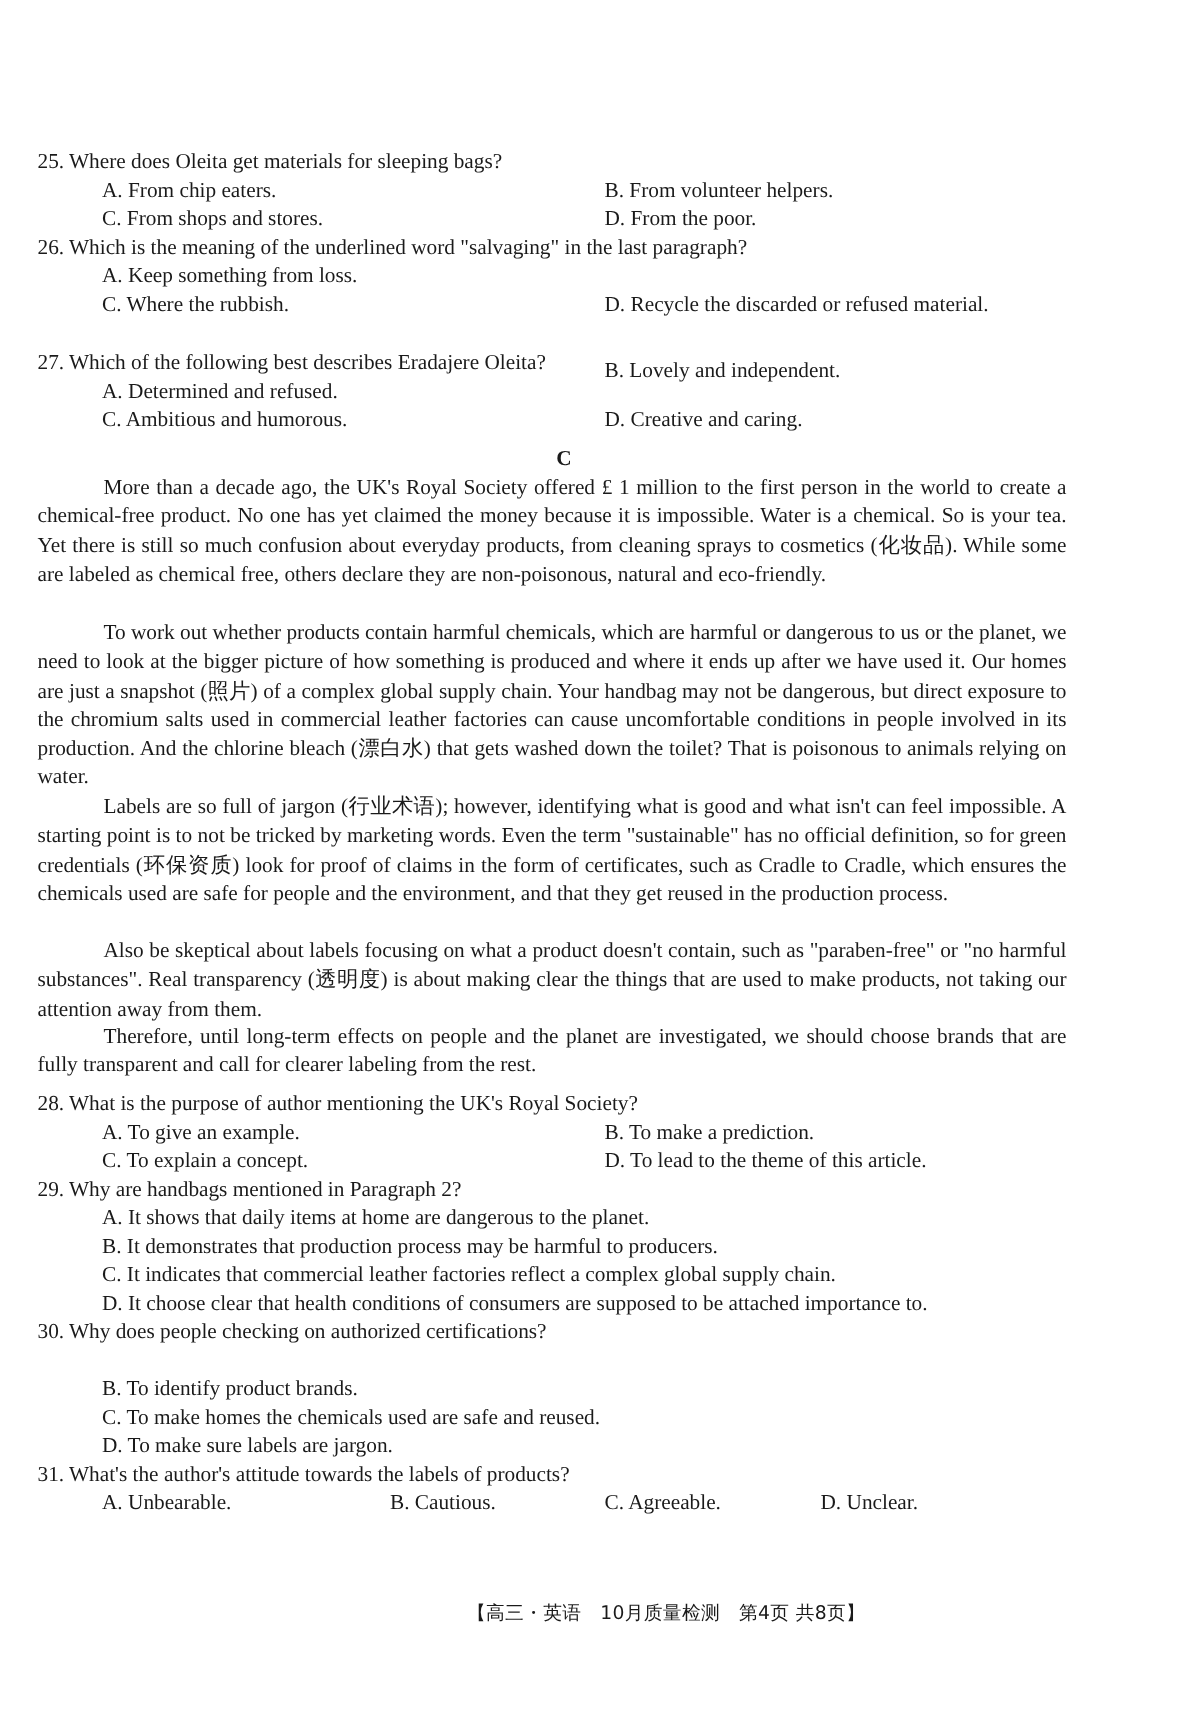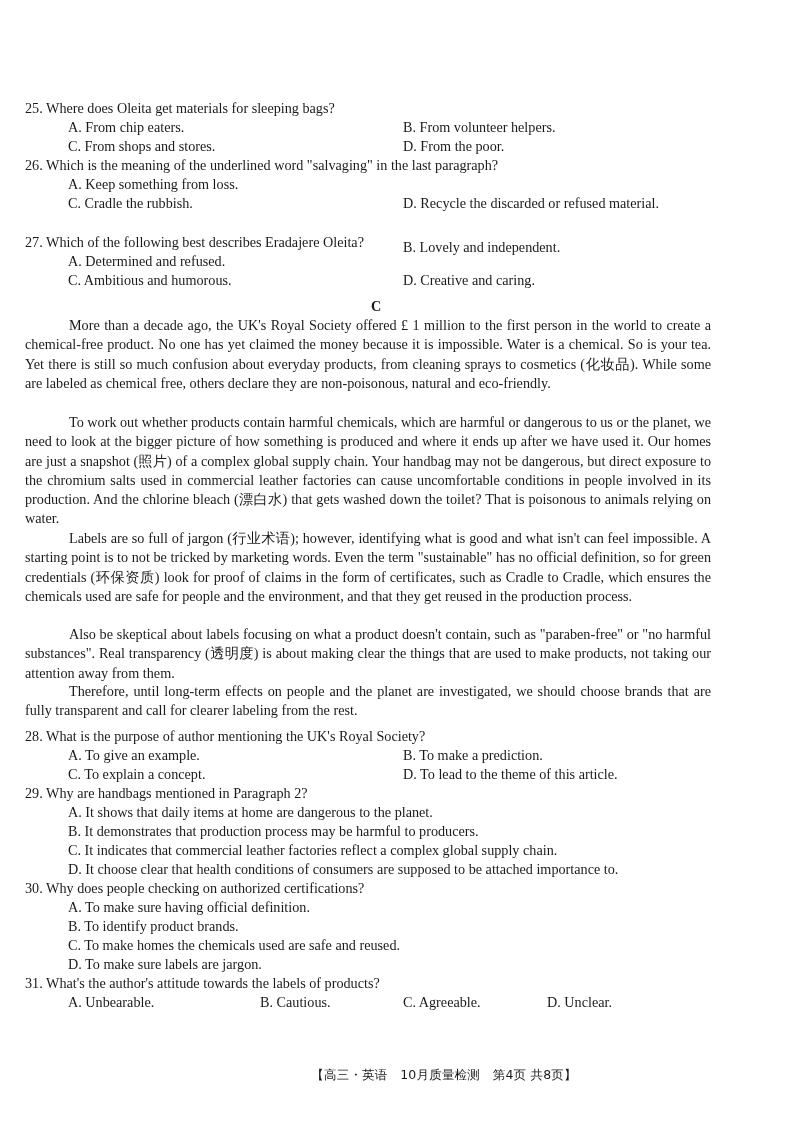--- a/index.html
+++ b/index.html
@@ -38,21 +38,21 @@
 <div class="page">
 
   <div class="q" style="top:99px">25. Where does Oleita get materials for sleeping bags?</div>
   <div class="opt col-a" style="top:118px">A. From chip eaters.</div>
   <div class="opt col-b" style="top:118px">B. From volunteer helpers.</div>
   <div class="opt col-a" style="top:137px">C. From shops and stores.</div>
   <div class="opt col-b" style="top:137px">D. From the poor.</div>
 
   <div class="q" style="top:156px">26. Which is the meaning of the underlined word "salvaging" in the last paragraph?</div>
   <div class="opt col-a" style="top:175px">A. Keep something from loss.</div>
-  <div class="opt col-a" style="top:194px">C. Cradle the rubbish.</div>
+  <div class="opt col-a" style="top:194px">C. Where the rubbish.</div>
   <div class="opt col-b" style="top:194px">D. Recycle  the discarded or refused material.</div>
 
   <div class="q" style="top:233px">27. Which of the following best describes Eradajere Oleita?</div>
   <div class="opt col-a" style="top:252px">A. Determined and refused.</div>
   <div class="opt col-b" style="top:238px">B. Lovely and independent.</div>
   <div class="opt col-a" style="top:271px">C. Ambitious and humorous.</div>
   <div class="opt col-b" style="top:271px">D. Creative and caring.</div>
 
   <div class="section-letter">C</div>
 
@@ -68,21 +68,20 @@
   <div class="opt col-a" style="top:765px">C. To explain a concept.</div>
   <div class="opt col-b" style="top:765px">D. To lead to the theme of this article.</div>
 
   <div class="q" style="top:784px">29. Why are handbags mentioned in Paragraph 2?</div>
   <div class="opt col-a" style="top:803px">A. It shows that daily items at home are dangerous to the planet.</div>
   <div class="opt col-a" style="top:822px">B. It demonstrates that  production process may be harmful to producers.</div>
   <div class="opt col-a" style="top:841px">C. It indicates that commercial leather factories reflect a complex global supply chain.</div>
   <div class="opt col-a" style="top:860px">D. It choose clear that health conditions of consumers are supposed to be attached importance to.</div>
 
   <div class="q" style="top:879px">30. Why does people checking on authorized certifications?</div>
-  <div class="opt col-a" style="top:898px">A. To make sure having official definition.</div>
   <div class="opt col-a" style="top:917px">B. To identify product brands.</div>
   <div class="opt col-a" style="top:936px">C. To make homes the chemicals used are safe and reused.</div>
   <div class="opt col-a" style="top:955px">D. To make sure labels are jargon.</div>
 
   <div class="q" style="top:974px">31. What's the author's attitude towards the labels of products?</div>
   <div class="opt col4-a" style="top:993px">A. Unbearable.</div>
   <div class="opt col4-b" style="top:993px">B. Cautious.</div>
   <div class="opt col4-c" style="top:993px">C. Agreeable.</div>
   <div class="opt col4-d" style="top:993px">D. Unclear.</div>
 

